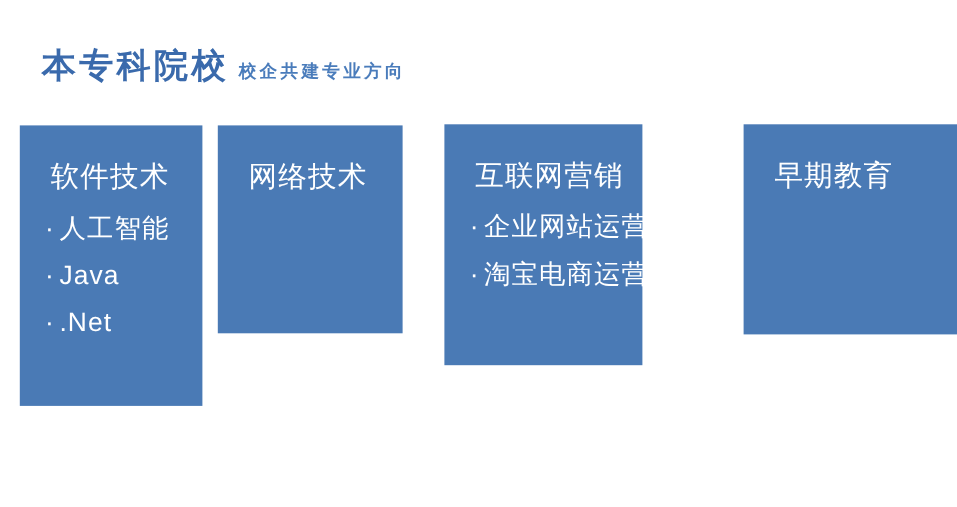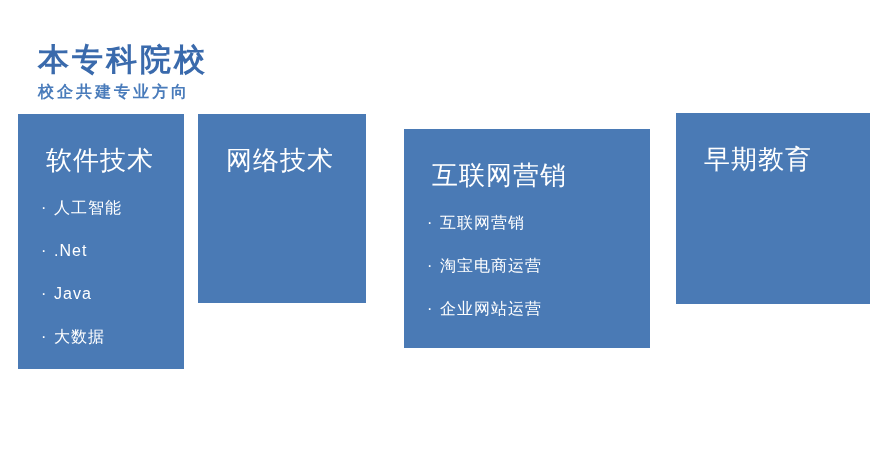--- a/index.html
+++ b/index.html
@@ -7,86 +7,83 @@
     width: 870px; height: 461px;
     position: relative; overflow: hidden;
     background: #ffffff;
     font-family: "Liberation Sans", sans-serif;
   }
 
   .heading {
     position: absolute; left: 38px; top: 44px;
     display: flex; align-items: baseline; gap: 9px;
     white-space: nowrap;
-    flex-direction: column;
   }
   .title {
     font-size: 31px; font-weight: bold; letter-spacing: 3px;
     line-height: 1; color: var(--title-color, #3A6AAC);
   }
   .subtitle {
     font-size: 16px; font-weight: bold; letter-spacing: 3px;
     line-height: 1; color: var(--subtitle-color, #4A7CBB);
   }
 
   #cards .card {
     position: absolute; box-sizing: border-box;
     background: var(--card-bg, #4A7AB5);
     color: var(--card-text, #ffffff);
     padding: 30px 4px 0 28px;
   }
   #cards .card:nth-child(1) { left: 18px;  top: 114px; width: 166px; height: 255px; }
   #cards .card:nth-child(2) { left: 198px; top: 114px; width: 168px; height: 189px; }
-  #cards .card:nth-child(3) { left: 404px; top: 129px; width: 246px; height: 219px; }
+  #cards .card:nth-child(3) { left: 404px; top: 113px; width: 180px; height: 219px; }
   #cards .card:nth-child(4) { left: 676px; top: 113px; width: 212px; height: 191px; }
 
   .card-title {
     font-size: 26px; line-height: 32px; font-weight: normal;
     letter-spacing: 1px; white-space: nowrap;
   }
   .card-items {
     list-style: none; margin: 10px 0 0 -5px; padding: 0;
   }
   .card-item {
-    font-size: 16px; line-height: 43px; letter-spacing: 1px;
+    font-size: 24px; line-height: 43px; letter-spacing: 1px;
     white-space: nowrap;
   }
   .bullet { display: inline-block; width: 13px; }
 </style>
 </head>
 <body>
 
 <div class="heading">
   <span class="title">本专科院校</span>
   <span class="subtitle">校企共建专业方向</span>
 </div>
 
 <div id="cards">
   <div class="card">
     <div class="card-title">软件技术</div>
     <ul class="card-items">
         <li class="card-item"><span class="bullet">·</span><span>人工智能</span></li>
+        <li class="card-item"><span class="bullet">·</span><span>Java</span></li>
         <li class="card-item"><span class="bullet">·</span><span>.Net</span></li>
-        <li class="card-item"><span class="bullet">·</span><span>Java</span></li>
-        <li class="card-item"><span class="bullet">·</span><span>大数据</span></li>
       </ul>
   </div>
 
   <div class="card">
     <div class="card-title">网络技术</div>
     <ul class="card-items">
       </ul>
   </div>
 
   <div class="card">
     <div class="card-title">互联网营销</div>
     <ul class="card-items">
-        <li class="card-item"><span class="bullet">·</span><span>互联网营销</span></li>
+        <li class="card-item"><span class="bullet">·</span><span>企业网站运营</span></li>
         <li class="card-item"><span class="bullet">·</span><span>淘宝电商运营</span></li>
-        <li class="card-item"><span class="bullet">·</span><span>企业网站运营</span></li>
       </ul>
   </div>
 
   <div class="card">
     <div class="card-title">早期教育</div>
     <ul class="card-items">
       </ul>
   </div>
 </div>
 

